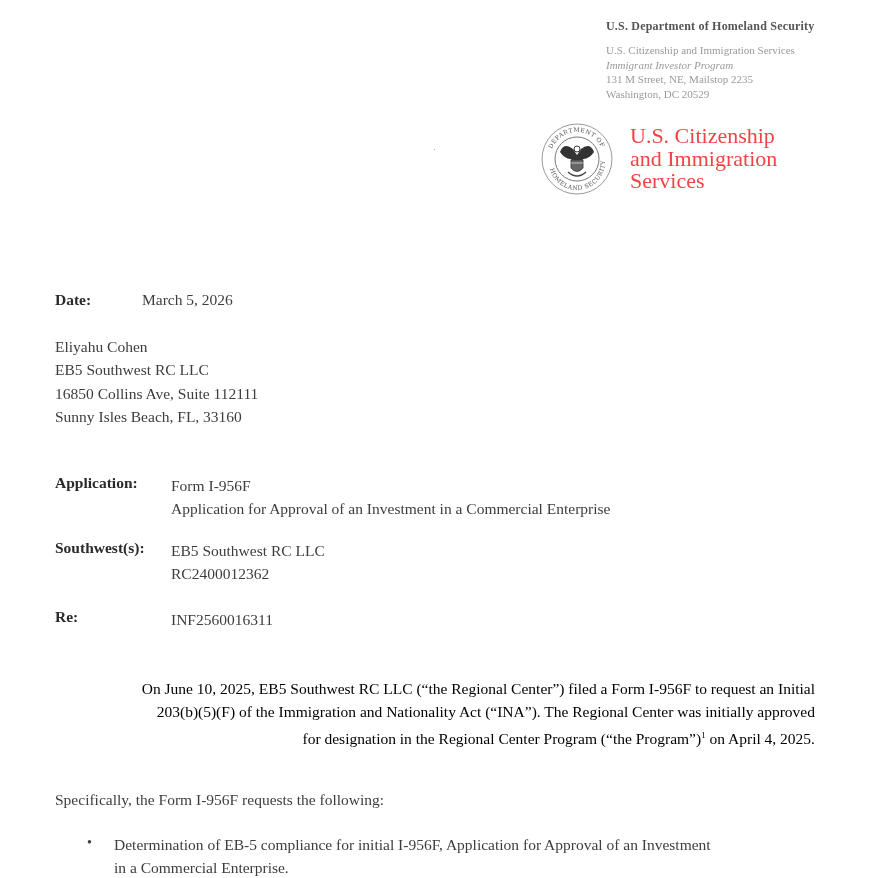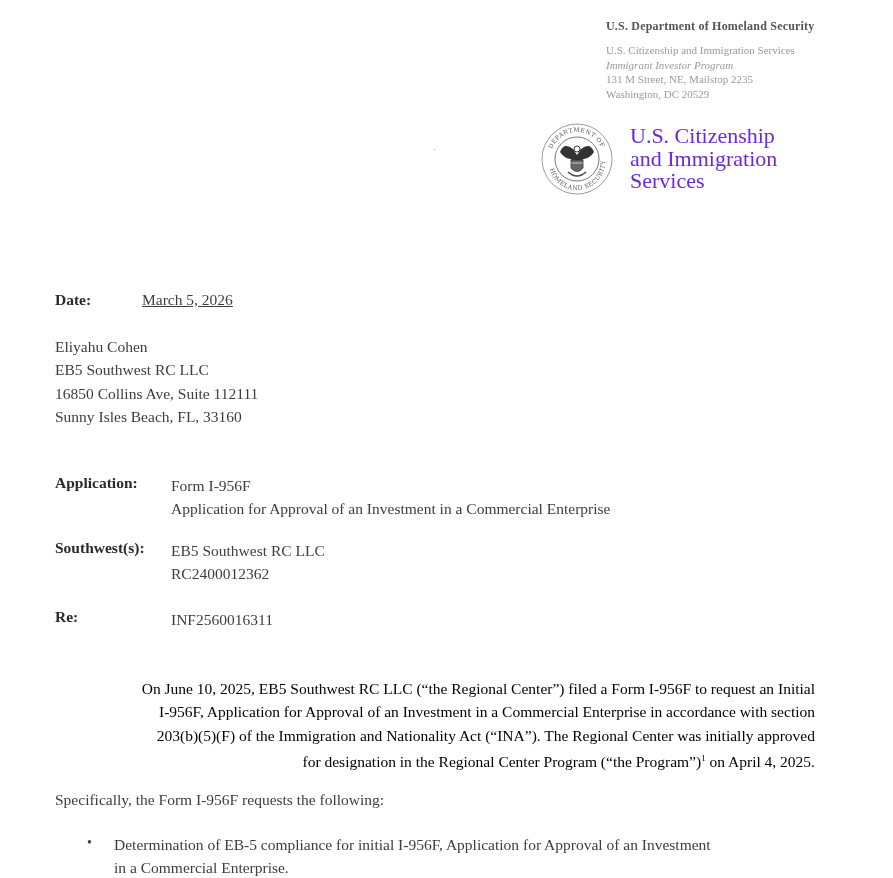--- a/index.html
+++ b/index.html
@@ -16,25 +16,25 @@
     .lh-addr {
       left: 606px; top: 43px; font-size: 11px; line-height: 14.5px;
       color: #9a9a9a; white-space: nowrap;
     }
     .lh-addr .it { font-style: italic; }
     .seal {
       left: 540px; top: 122px; width: 74px; height: 74px;
     }
     .brand {
       left: 630px; top: 125px; font-size: 22px; line-height: 22.5px;
-      color: #6d28d9; white-space: nowrap;
+      color: #ef4444; white-space: nowrap;
     }
     .doc-text { font-size: 15.5px; color: #3d3d3d; white-space: nowrap; }
     .lbl { font-weight: bold; color: #2a2a2a; }
-    .date-row { left: 55px; top: 291px; text-decoration: underline; }
+    .date-row { left: 55px; top: 291px; }
     .date-row .lbl { display: inline-block; width: 87px; }
     .addr-block { left: 55px; top: 335px; line-height: 23.3px; }
     .field { left: 55px; }
     .field .lbl { position: absolute; left: 0; top: 0; }
     .field .val { position: absolute; left: 116px; top: 0; line-height: 23px; }
     .f-app { top: 474px; }
     .f-applicant { top: 539px; }
     .f-re { top: 608px; }
     .para {
       left: 55px; top: 677px; width: 760px; line-height: 23.3px;
@@ -122,21 +122,20 @@
 
 <div class="abs doc-text field f-re">
   <span class="lbl">Re:</span>
   <div class="val">
     <div>INF2560016311</div>
   </div>
 </div>
 
 <div class="abs para">
   <div>On June 10, 2025, EB5 Southwest RC LLC (“the Regional Center”) filed a Form I-956F to request an Initial</div>
-  <div>I-956F, Application for Approval of an Investment in a Commercial Enterprise in accordance with section</div>
   <div>203(b)(5)(F) of the Immigration and Nationality Act (“INA”). The Regional Center was initially approved</div>
   <div><span>for designation in the Regional Center Program (“the Program”)</span><sup>1</sup><span> on April 4, 2025.</span></div>
 </div>
 
 <div class="abs doc-text para2">Specifically, the Form I-956F requests the following:</div>
 
 <div class="abs doc-text bullet-dot">•</div>
 <div class="abs doc-text bullet-text">
   <div>Determination of EB-5 compliance for initial I-956F, Application for Approval of an Investment</div>
   <div>in a Commercial Enterprise.</div>

